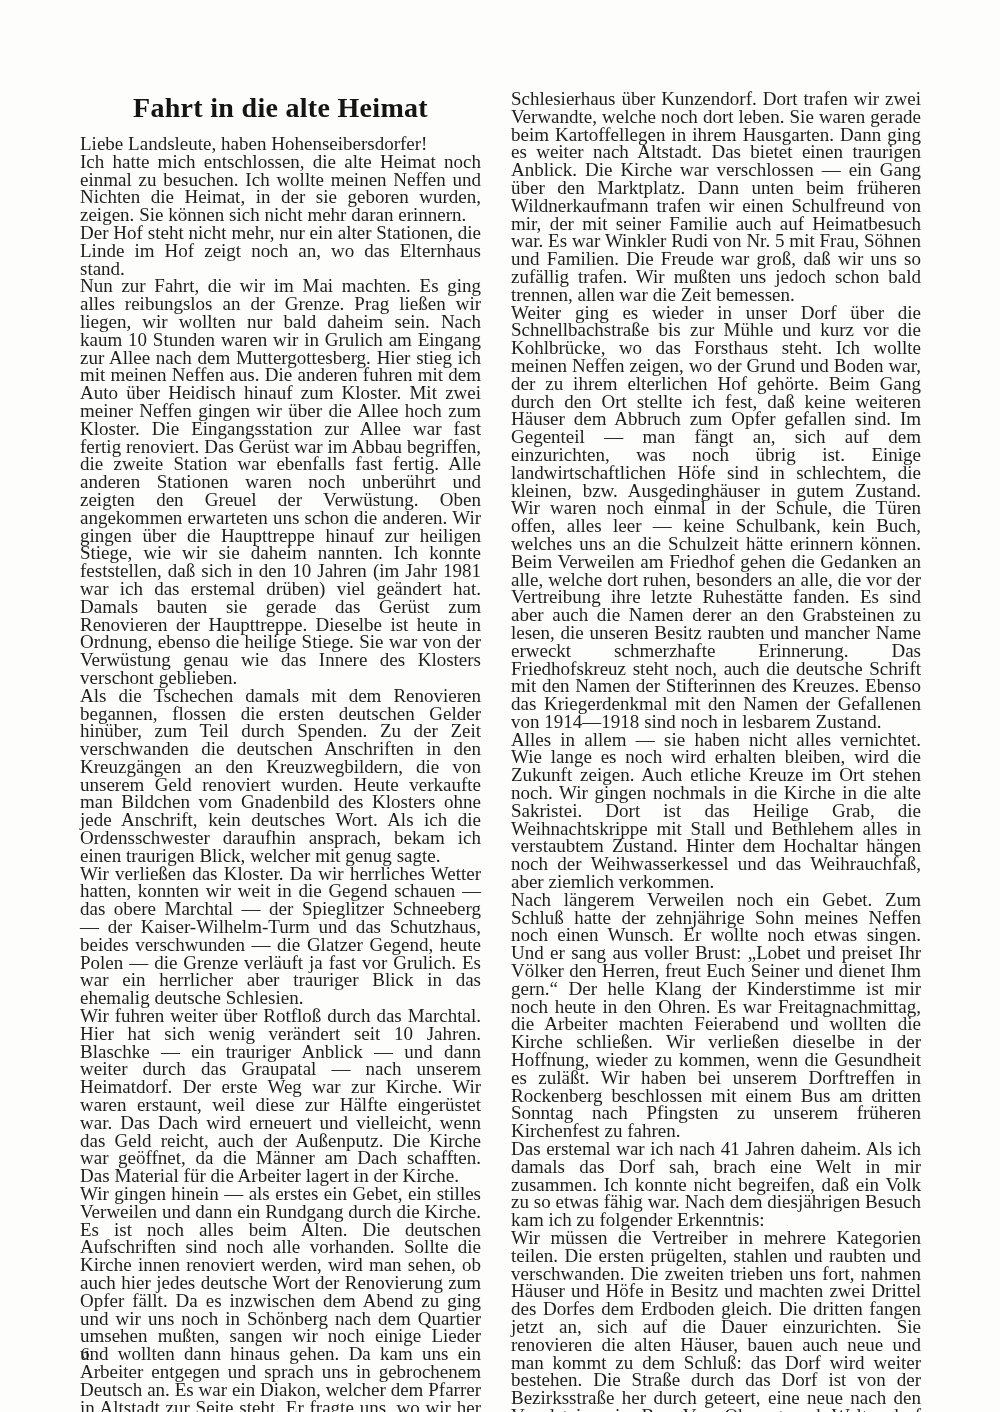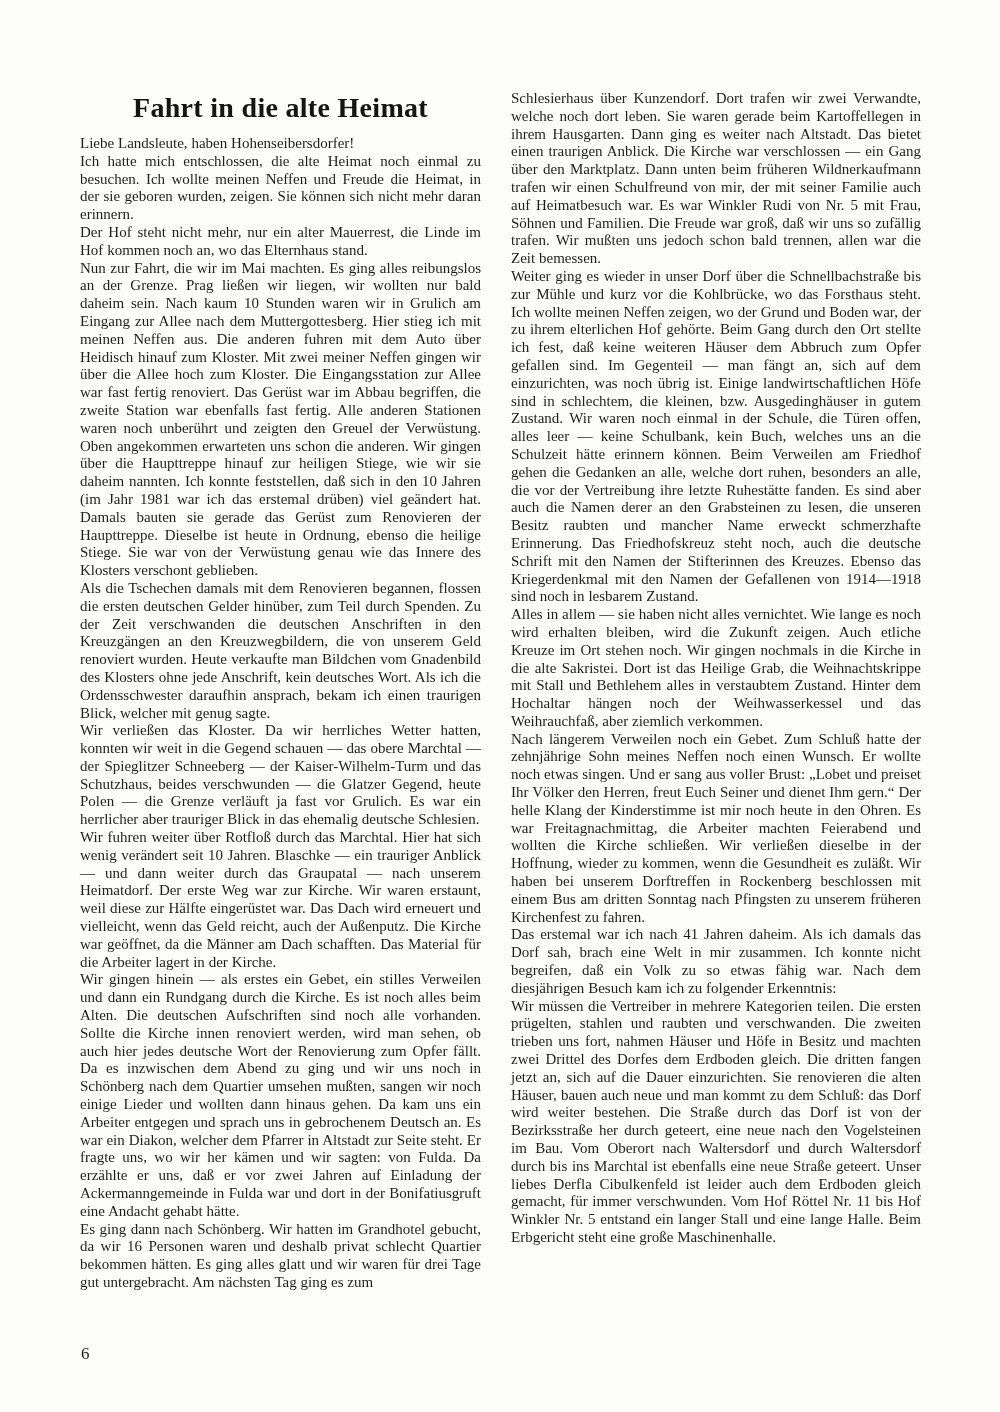--- a/index.html
+++ b/index.html
@@ -34,21 +34,21 @@
     font-size: 28px;
     line-height: 32px;
     font-weight: bold;
     text-align: center;
     margin: 0 0 11px 0;
     letter-spacing: 0.3px;
     color: #141414;
   }
   .body-text p {
     margin: 0;
-    font-size: 15px;
+    font-size: 19px;
     line-height: 17.8px;
     text-align: justify;
     hyphens: auto;
     -webkit-hyphens: auto;
     word-spacing: 0.1px;
   }
   .page-number {
     position: absolute;
     left: 81px;
     top: 1344px;
@@ -57,22 +57,22 @@
   }
 </style>
 </head>
 <body>
 
 <div class="page">
 
   <div class="col col-left body-text">
     <h1 class="title">Fahrt in die alte Heimat</h1>
     <p>Liebe Landsleute, haben Hohenseibersdorfer!</p>
-    <p>Ich hatte mich entschlossen, die alte Heimat noch einmal zu besuchen. Ich wollte meinen Neffen und Freude die Heimat, in der sie geboren wurden, zeigen. Sie können sich nicht mehr daran erinnern.</p>
-    <p>Der Hof steht nicht mehr, nur ein alter Mauerrest, die Linde im Hof kommen noch an, wo das Elternhaus stand.</p>
+    <p>Ich hatte mich entschlossen, die alte Heimat noch einmal zu besuchen. Ich wollte meinen Neffen und Nichten die Heimat, in der sie geboren wurden, zeigen. Sie können sich nicht mehr daran erinnern.</p>
+    <p>Der Hof steht nicht mehr, nur ein alter Stationen, die Linde im Hof zeigt noch an, wo das Elternhaus stand.</p>
     <p>Nun zur Fahrt, die wir im Mai machten. Es ging alles reibungslos an der Grenze. Prag ließen wir liegen, wir wollten nur bald daheim sein. Nach kaum 10 Stunden waren wir in Grulich am Eingang zur Allee nach dem Muttergottesberg. Hier stieg ich mit meinen Neffen aus. Die anderen fuhren mit dem Auto über Heidisch hinauf zum Kloster. Mit zwei meiner Neffen gingen wir über die Allee hoch zum Kloster. Die Eingangsstation zur Allee war fast fertig renoviert. Das Gerüst war im Abbau begriffen, die zweite Station war ebenfalls fast fertig. Alle anderen Stationen waren noch unberührt und zeigten den Greuel der Verwüstung. Oben angekommen erwarteten uns schon die anderen. Wir gingen über die Haupttreppe hinauf zur heiligen Stiege, wie wir sie daheim nannten. Ich konnte feststellen, daß sich in den 10 Jahren (im Jahr 1981 war ich das erstemal drüben) viel geändert hat. Damals bauten sie gerade das Gerüst zum Renovieren der Haupttreppe. Dieselbe ist heute in Ordnung, ebenso die heilige Stiege. Sie war von der Verwüstung genau wie das Innere des Klosters verschont geblieben.</p>
     <p>Als die Tschechen damals mit dem Renovieren begannen, flossen die ersten deutschen Gelder hinüber, zum Teil durch Spenden. Zu der Zeit verschwanden die deutschen Anschriften in den Kreuzgängen an den Kreuzwegbildern, die von unserem Geld renoviert wurden. Heute verkaufte man Bildchen vom Gnadenbild des Klosters ohne jede Anschrift, kein deutsches Wort. Als ich die Ordensschwester daraufhin ansprach, bekam ich einen traurigen Blick, welcher mit genug sagte.</p>
     <p>Wir verließen das Kloster. Da wir herrliches Wetter hatten, konnten wir weit in die Gegend schauen — das obere Marchtal — der Spieglitzer Schneeberg — der Kaiser-Wilhelm-Turm und das Schutzhaus, beides verschwunden — die Glatzer Gegend, heute Polen — die Grenze verläuft ja fast vor Grulich. Es war ein herrlicher aber trauriger Blick in das ehemalig deutsche Schlesien.</p>
     <p>Wir fuhren weiter über Rotfloß durch das Marchtal. Hier hat sich wenig verändert seit 10 Jahren. Blaschke — ein trauriger Anblick — und dann weiter durch das Graupatal — nach unserem Heimatdorf. Der erste Weg war zur Kirche. Wir waren erstaunt, weil diese zur Hälfte eingerüstet war. Das Dach wird erneuert und vielleicht, wenn das Geld reicht, auch der Außenputz. Die Kirche war geöffnet, da die Männer am Dach schafften. Das Material für die Arbeiter lagert in der Kirche.</p>
     <p>Wir gingen hinein — als erstes ein Gebet, ein stilles Verweilen und dann ein Rundgang durch die Kirche. Es ist noch alles beim Alten. Die deutschen Aufschriften sind noch alle vorhanden. Sollte die Kirche innen renoviert werden, wird man sehen, ob auch hier jedes deutsche Wort der Renovierung zum Opfer fällt. Da es inzwischen dem Abend zu ging und wir uns noch in Schönberg nach dem Quartier umsehen mußten, sangen wir noch einige Lieder und wollten dann hinaus gehen. Da kam uns ein Arbeiter entgegen und sprach uns in gebrochenem Deutsch an. Es war ein Diakon, welcher dem Pfarrer in Altstadt zur Seite steht. Er fragte uns, wo wir her kämen und wir sagten: von Fulda. Da erzählte er uns, daß er vor zwei Jahren auf Einladung der Ackermanngemeinde in Fulda war und dort in der Bonifatiusgruft eine Andacht gehabt hätte.</p>
     <p>Es ging dann nach Schönberg. Wir hatten im Grandhotel gebucht, da wir 16 Personen waren und deshalb privat schlecht Quartier bekommen hätten. Es ging alles glatt und wir waren für drei Tage gut untergebracht. Am nächsten Tag ging es zum</p>
   </div>
 
   <div class="col col-right body-text">
     <p>Schlesierhaus über Kunzendorf. Dort trafen wir zwei Verwandte, welche noch dort leben. Sie waren gerade beim Kartoffellegen in ihrem Hausgarten. Dann ging es weiter nach Altstadt. Das bietet einen traurigen Anblick. Die Kirche war verschlossen — ein Gang über den Marktplatz. Dann unten beim früheren Wildnerkaufmann trafen wir einen Schulfreund von mir, der mit seiner Familie auch auf Heimatbesuch war. Es war Winkler Rudi von Nr. 5 mit Frau, Söhnen und Familien. Die Freude war groß, daß wir uns so zufällig trafen. Wir mußten uns jedoch schon bald trennen, allen war die Zeit bemessen.</p>

